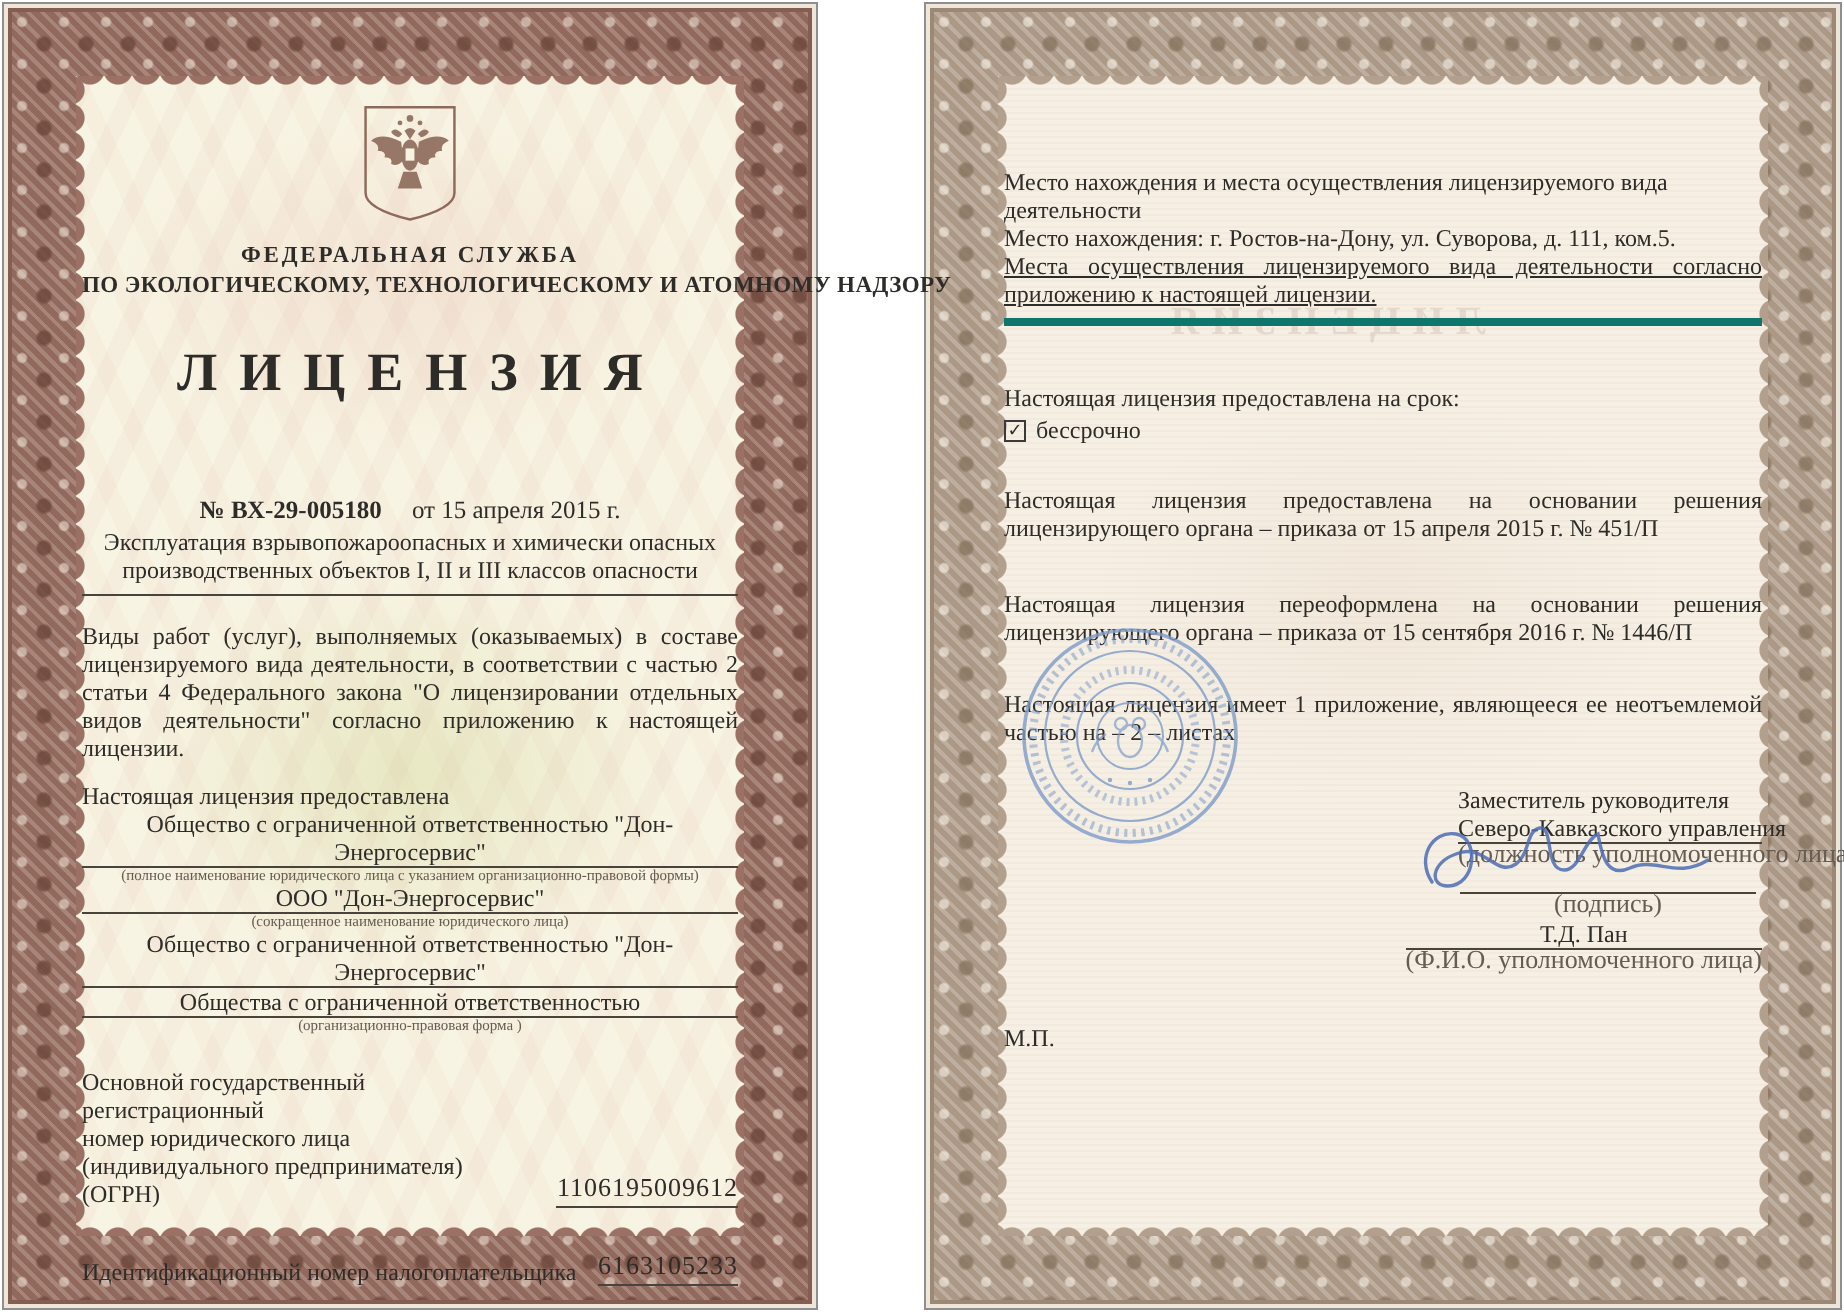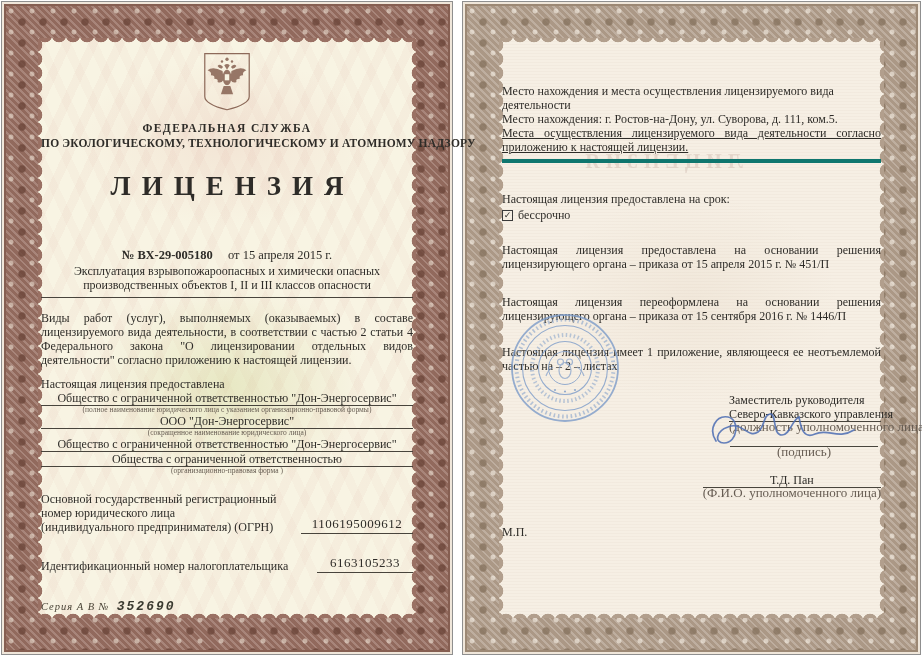--- a/index.html
+++ b/index.html
@@ -1,21 +1,21 @@
 <!DOCTYPE html>
 <html><head>
 <meta charset="utf-8">
 <style>
   html,body{margin:0;padding:0;}
   body{
     position:relative;width:922px;height:658px;background:#ffffff;overflow:hidden;
     font-family:"Liberation Serif","DejaVu Serif",serif;color:#2e2c28;
   }
   .page{position:absolute;top:1px;height:654px;border:1px solid #8f8f8f;box-sizing:border-box;background:#efe6da;}
-  .page.p1{left:1px;width:452px;--band:#9a7164;}
+  .page.p1{left:1px;width:408px;--band:#9a7164;}
   .page.p2{left:462px;width:459px;--band:#b29f8d;}
 
   .band{position:absolute;inset:2px;}
   .p1 .band{
     background-color:#9a7164;border:2px solid #855e51;
     background-image:
       radial-gradient(circle at 5px 5px, rgba(244,234,220,.55) 2px, rgba(244,234,220,0) 3px),
       radial-gradient(circle at 16px 16px, rgba(110,72,60,.85) 3px, rgba(110,72,60,0) 4.5px),
       repeating-linear-gradient(45deg, rgba(255,255,255,.14) 0 2px, rgba(70,40,30,.10) 2px 5px);
     background-size:21px 21px,21px 21px,auto;
@@ -81,21 +81,21 @@
   .term{margin-top:29px;}
   .term-check{margin-top:2px;display:flex;align-items:center;gap:5px;}
   .cb{width:9px;height:9px;border:1.2px solid #3a3a3a;display:inline-flex;align-items:center;justify-content:center;font-size:9px;line-height:1;flex:0 0 auto;}
   .para1{margin-top:21px;}
   .para2{margin-top:24px;}
   .para3{margin-top:22px;}
   .sig-row{margin-top:20px;display:flex;align-items:flex-end;position:relative;flex-direction:column;}
   .sig-left{width:152px;}
   .pos2{border-bottom:1px solid #48443c;white-space:nowrap;}
   .scap{font-size:13px;line-height:10px;color:#665c52;white-space:nowrap;}
-  .sig-mid{width:148px;margin:0 3px 16px 5px;position:relative;text-align:center;}
+  .sig-mid{width:148px;margin:0 3px 3px 5px;position:relative;text-align:center;}
   .sig-line{border-bottom:1px solid #48443c;height:14px;}
   .sig-svg{position:absolute;left:-28px;bottom:6px;}
   .sig-right{flex:1;text-align:center;}
   .name{border-bottom:1px solid #48443c;}
   .mp{margin-top:27px;}
   .stamp{position:absolute;left:46px;top:310px;z-index:3;opacity:.8;}
   .wm{position:absolute;top:148px;left:92px;width:212px;text-align:center;transform:scaleX(-1);
       font-weight:bold;font-size:20px;letter-spacing:6px;color:rgba(150,108,96,.17);z-index:1;}
 </style>
 </head>

